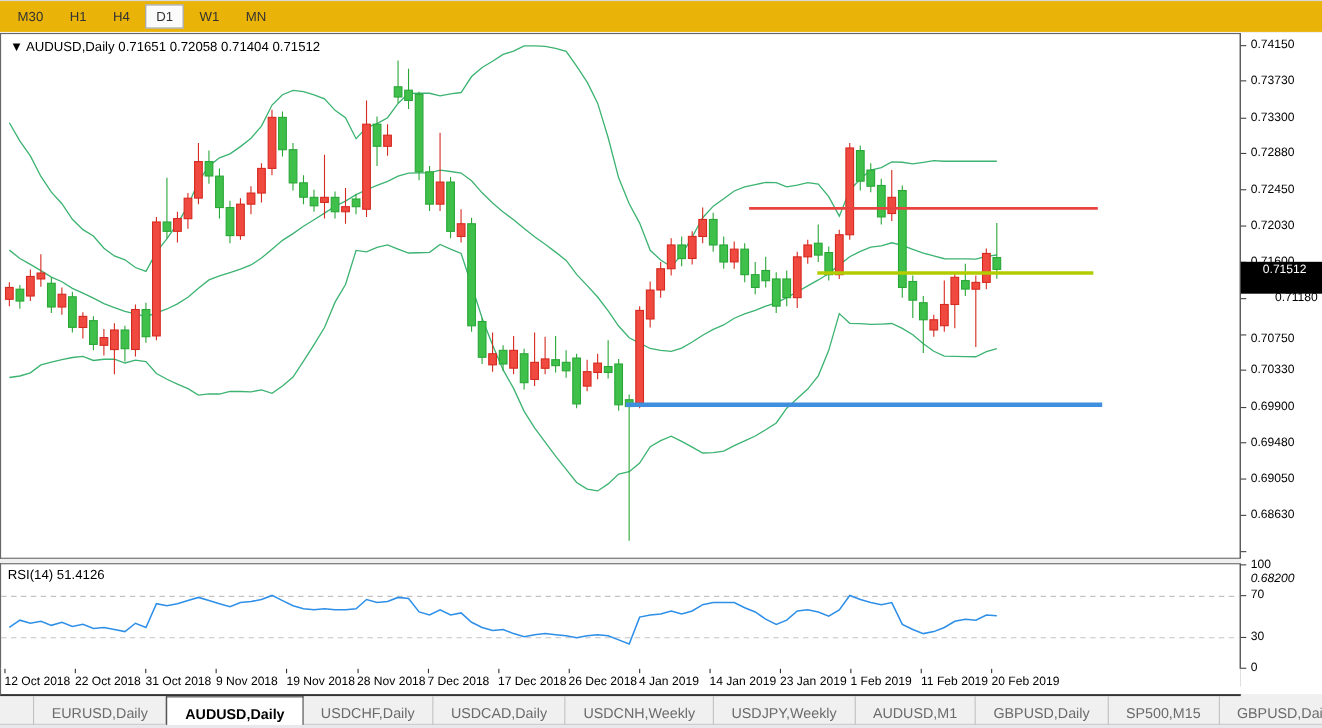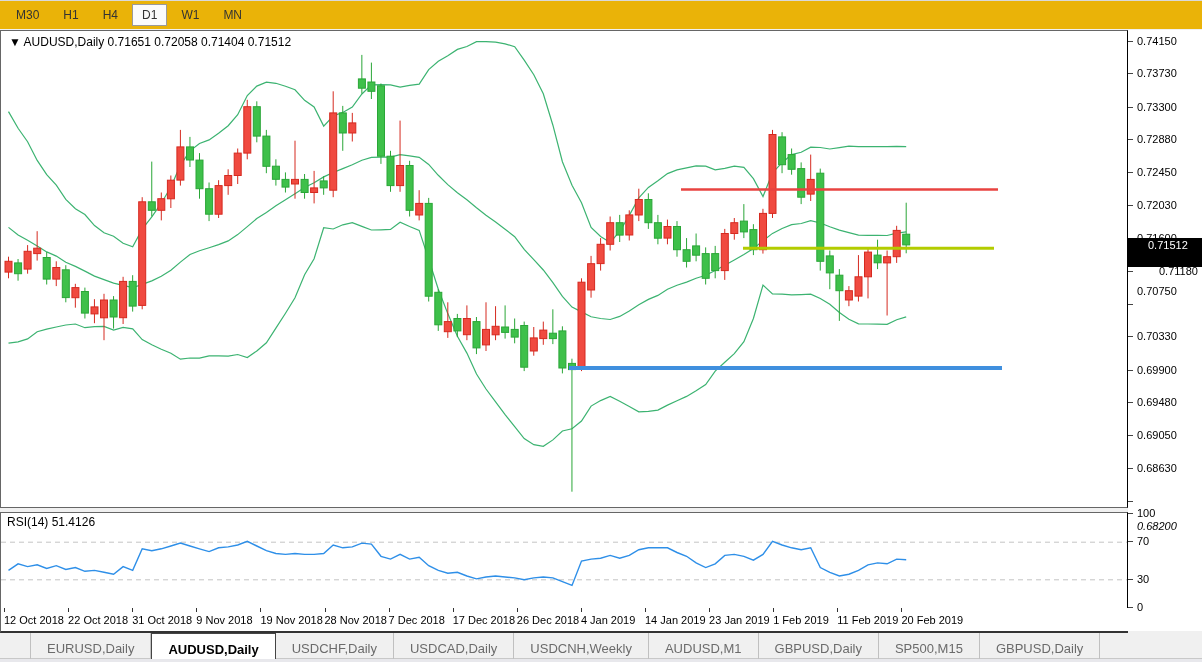--- a/index.html
+++ b/index.html
@@ -300,21 +300,21 @@
     <div class="ytick" style="top: 109.184px;">0.72880</div>
     <div class="ytick-dash" style="top: 142.427px;"></div>
     <div class="ytick" style="top: 142.427px;">0.72450</div>
     <div class="ytick-dash" style="top: 174.897px;"></div>
     <div class="ytick" style="top: 174.897px;">0.72030</div>
     <div class="ytick-dash" style="top: 208.141px;"></div>
     <div class="ytick" style="top: 208.141px;">0.71600</div>
     <div class="ytick-dash" style="top: 240.611px;"></div>
     <div class="ytick" style="top: 240.611px; margin-left: 22px;">0.71180</div>
     <div class="ytick-dash" style="top: 273.854px;"></div>
-    <div class="ytick" style="top: 261px;">0.70750</div>
+    <div class="ytick" style="top: 278px;">0.70750</div>
     <div class="ytick-dash" style="top: 306.324px;"></div>
     <div class="ytick" style="top: 306.324px;">0.70330</div>
     <div class="ytick-dash" style="top: 339.567px;"></div>
     <div class="ytick" style="top: 339.567px;">0.69900</div>
     <div class="ytick-dash" style="top: 372.038px;"></div>
     <div class="ytick" style="top: 372.038px;">0.69480</div>
     <div class="ytick-dash" style="top: 405.281px;"></div>
     <div class="ytick" style="top: 405.281px;">0.69050</div>
     <div class="ytick-dash" style="top: 437.751px;"></div>
     <div class="ytick" style="top: 437.751px;">0.68630</div>
@@ -362,19 +362,20 @@
     <div class="xtick" style="left: 900.4px;"></div>
     <div class="xlab" style="left: 900.4px;">20 Feb 2019</div>
   </div>
 
 <div id="tabbar">
     <div class="tab">EURUSD,Daily</div>
     <div class="tab active">AUDUSD,Daily</div>
     <div class="tab">USDCHF,Daily</div>
     <div class="tab">USDCAD,Daily</div>
     <div class="tab">USDCNH,Weekly</div>
+    <div class="tab">USDJPY,Weekly</div>
     <div class="tab">AUDUSD,M1</div>
     <div class="tab">GBPUSD,Daily</div>
     <div class="tab">SP500,M15</div>
     <div class="tab">GBPUSD,Daily</div>
   </div>
 
 <div id="bottom-strip"></div>
 
 </body></html>

